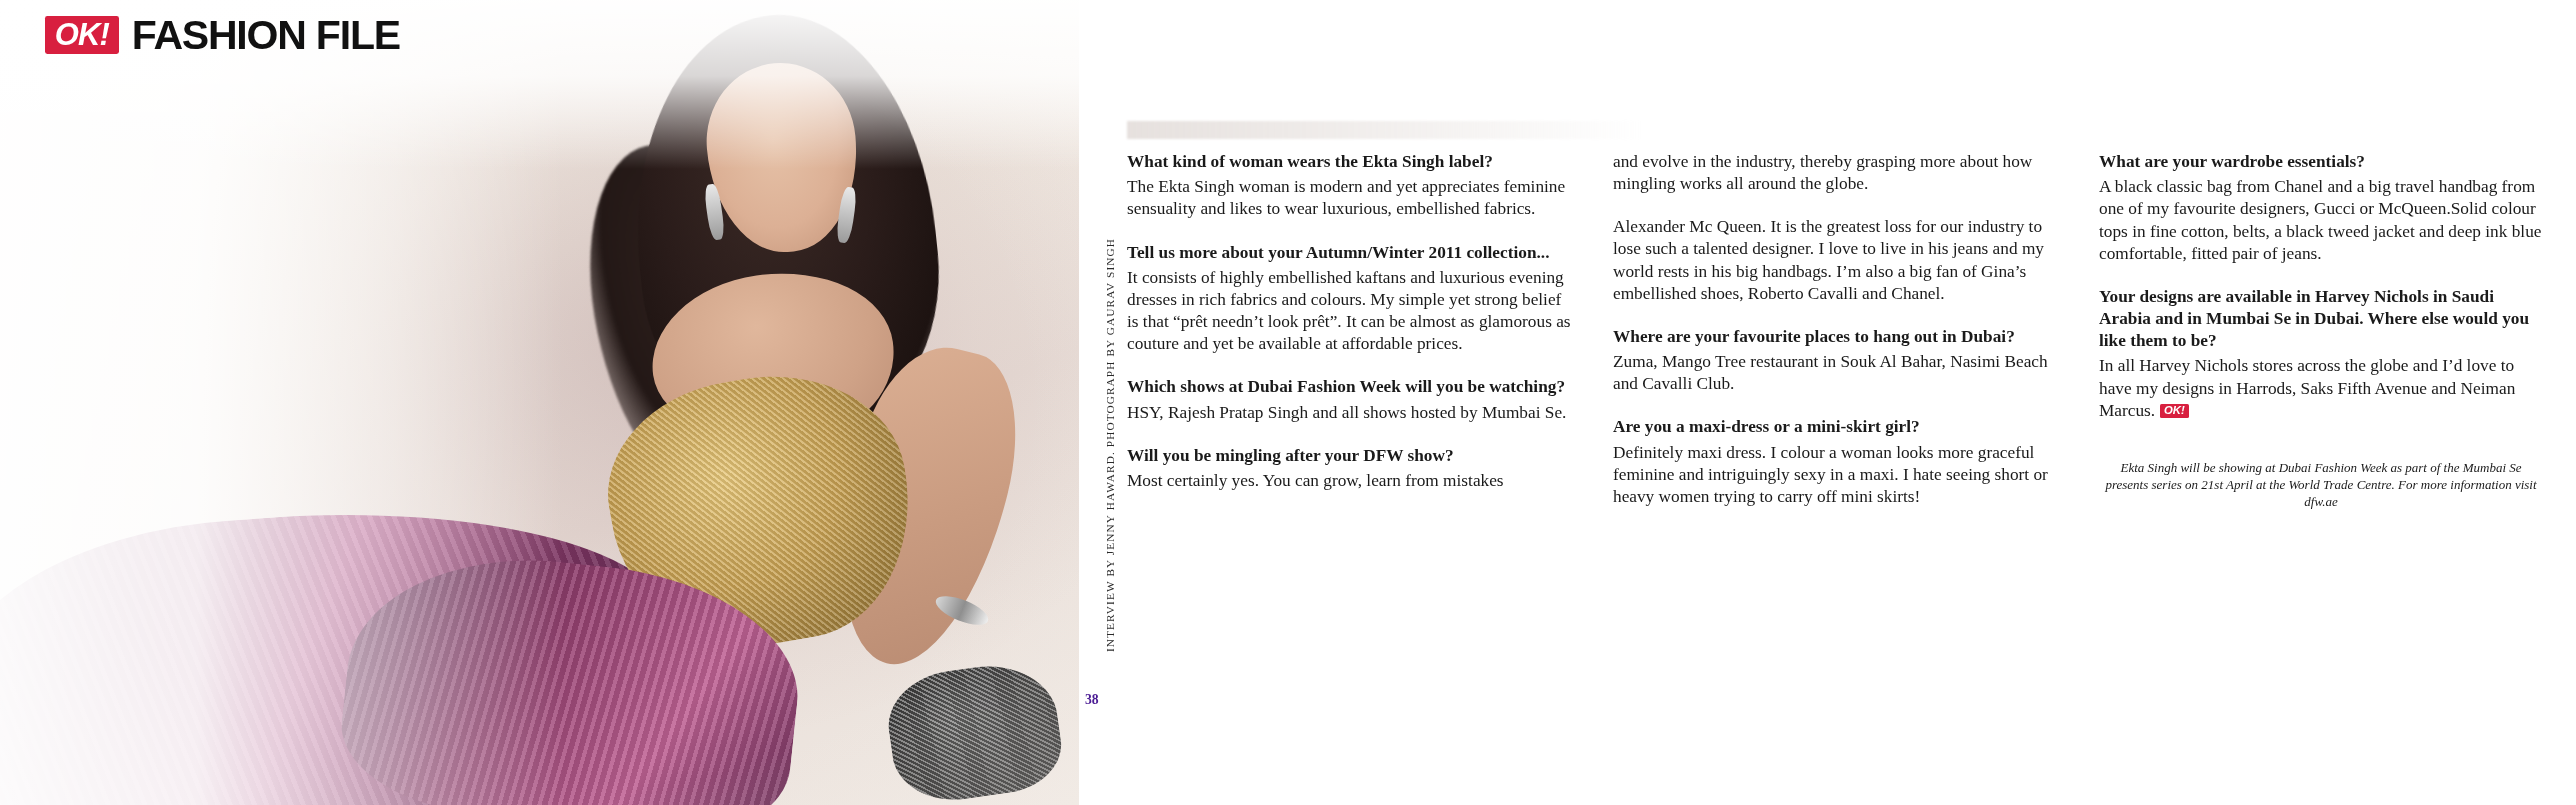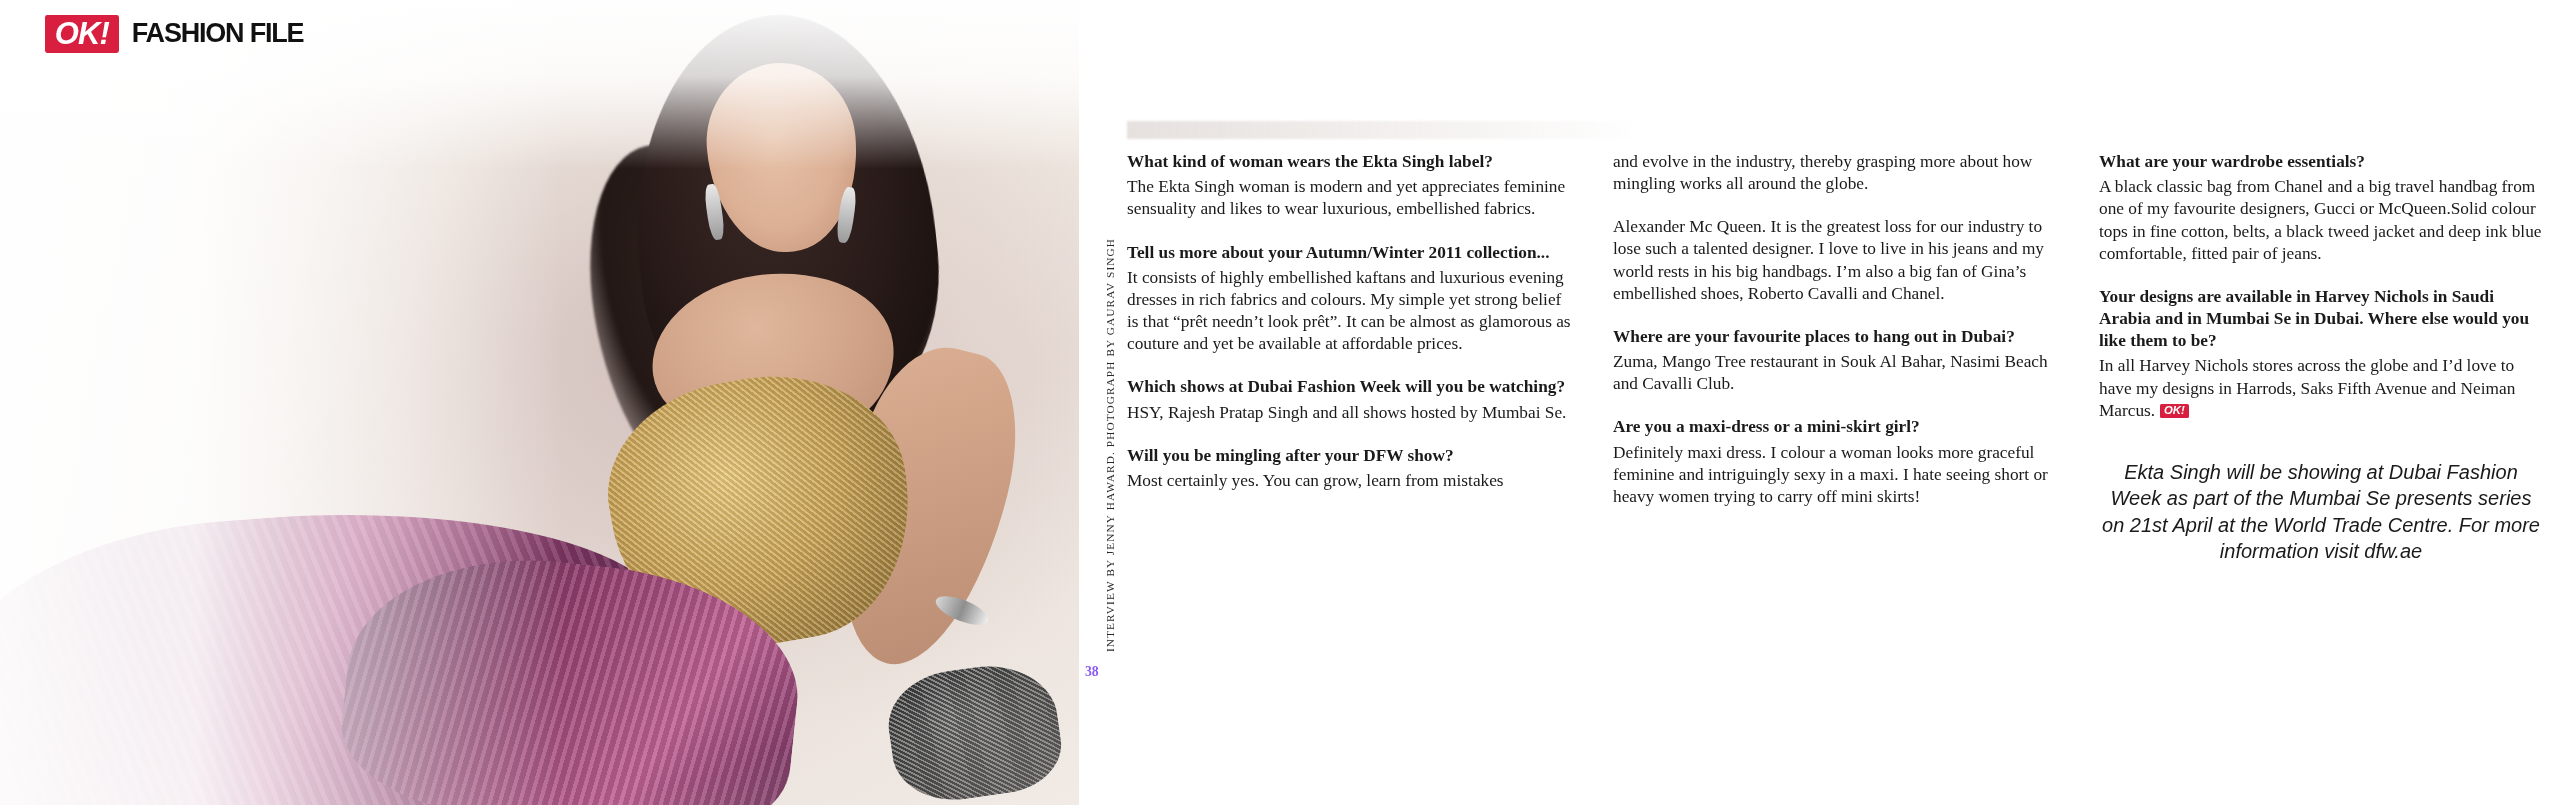--- a/index.html
+++ b/index.html
@@ -190,21 +190,21 @@
     font-style: italic;
     font-size: 31px;
     letter-spacing: -0.8px;
     padding: 3.2px 9.7px 4.8px 9.7px;
     border-radius: 2.4px;
     line-height: 1;
   }
   .fashion-file {
     font-family: "Liberation Sans", sans-serif;
     font-weight: bold;
-    font-size: 27px;
+    font-size: 41px;
     letter-spacing: -1.2px;
     color: #111111;
     line-height: 1;
   }
 
   
   .headline {
     position: absolute;
     left: 48px; top: 149px;
     z-index: 20;
@@ -247,25 +247,25 @@
     top: 515px;
     white-space: nowrap;
     font-family: "Liberation Serif", serif;
     font-size: 11.3px;
     letter-spacing: 1.1px;
     color: #2a2a2a;
   }
   .folio {
     position: absolute;
     left: 1085px;
-    top: 664px;
+    top: 692px;
     font-family: "Liberation Serif", serif;
     font-weight: bold;
     font-size: 13.7px;
-    color: #8b5cf6;
+    color: #4c1d95;
     z-index: 25;
   }
 
   
   .right-page {
     position: absolute;
     left: 1079px; top: 0;
     width: 1497px; height: 709px;
     background: #ffffff;
   }
@@ -313,23 +313,23 @@
     font-style: italic;
     font-size: 11.3px;
     padding: 0.8px 4px 1.6px 4px;
     border-radius: 1.6px;
     line-height: 1;
     vertical-align: 1.6px;
     margin-left: 4.8px;
   }
   .endnote {
     margin-top: 37px;
-    font-family: Liberation Sans, sans-serif;
+    font-family: Liberation Serif, serif;
     font-style: italic;
-    font-size: 20px;
+    font-size: 13px;
     line-height: 1.32;
     color: #1a1a1a;
     text-align: center;
   }
 </style>
 </head>
 <body>
 
 <div class="page">
 

